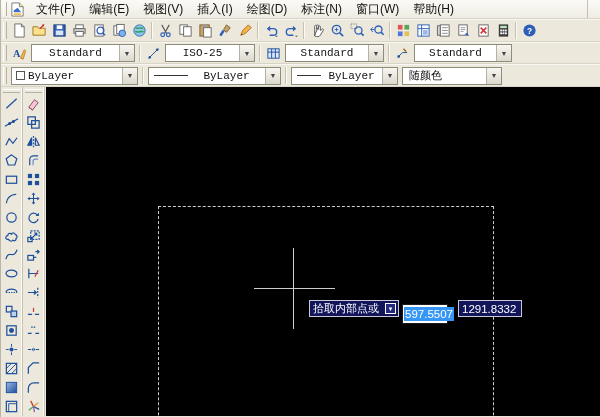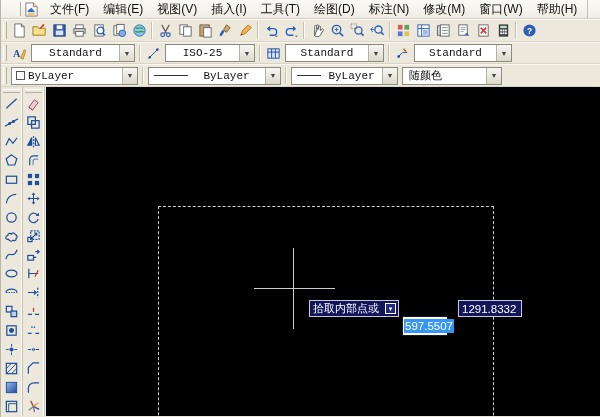--- a/index.html
+++ b/index.html
@@ -9,21 +9,20 @@
     background: #ece9dc;
     position: relative;
     border-left: 1px solid #b9b6a9;
   }
   
   .menubar {
     height: 19px; display: flex; align-items: center;
     background: linear-gradient(#fbfaf7, #eeece2);
     border-bottom: 1px solid #d6d3c6;
     position: relative;
-    padding-left: 14px;
   }
   .gripper-v { width: 4px; height: 80%; margin: 0 2px;
     border-left: 1px solid #fff; border-right: 1px solid #b5b2a5; }
   .app-icon { width: 16px; height: 15px; margin: 0 3px 0 1px; display: inline-flex; }
   .menu-item { font-size: 12px; color: #111; padding: 1px 7px; white-space: nowrap; cursor: default; }
   .menubar-right-line { position: absolute; left: 586px; top: 0; width: 1px; height: 100%; background: #c4c1b4; }
   
   .tbrow { display: flex; align-items: center; background: #ece9dc;
     border-top: 1px solid #f8f7f2; border-bottom: 1px solid #d8d5c8; }
   .tbrow.r2 { height: 23px; }
@@ -99,24 +98,22 @@
         <path d="M10 1v4h4" fill="#ffe08a" stroke="#7a7a7a"></path>
         <path d="M4 9l4-3 4 5H4z" fill="#3a6fc4"></path>
         <path d="M4 12h8v2H4z" fill="#f2c14e"></path>
       </svg>
   </span>
   <span id="menu-items" style="display: inline-flex;">
       <span class="menu-item">文件(F)</span>
       <span class="menu-item">编辑(E)</span>
       <span class="menu-item">视图(V)</span>
       <span class="menu-item">插入(I)</span>
-      <span class="menu-item">工具(T)</span>
       <span class="menu-item">绘图(D)</span>
       <span class="menu-item">标注(N)</span>
-      <span class="menu-item">修改(M)</span>
       <span class="menu-item">窗口(W)</span>
       <span class="menu-item">帮助(H)</span>
     </span>
   <div class="menubar-right-line"></div>
 </div>
 
 <div class="tbrow r2">
   <div class="gripper-v"></div>
   <span id="std-buttons" style="display:flex;align-items:center">
       <div class="tbtn">
@@ -720,20 +717,20 @@
 
   <div class="canvas">
     <div class="sel-rect" id="sel-rect" style="left: 112px; top: 119px; width: 336px; height: 300px;"></div>
     <div class="xhair-v" id="xh-v" style="left: 247px; top: 161px; height: 81px;"></div>
     <div class="xhair-h" id="xh-h" style="left: 208px; top: 201px; width: 81px;"></div>
 
     <div class="di-box" style="left:263px; top:213px; width:90px">
       <span>拾取内部点或</span>
       <span class="di-prompt-icon">▾</span>
     </div>
-    <div class="di-x" style="left:356px; top:229px; width:46px">
+    <div class="di-x" style="left:356px; top:217px; width:46px">
       <span class="hl">597.5507</span>
     </div>
     <div class="di-box di-y" style="left:412px; top:213px; width:64px">
       <span>1291.8332</span>
     </div>
   </div>
 </div>
 
 </body></html>

